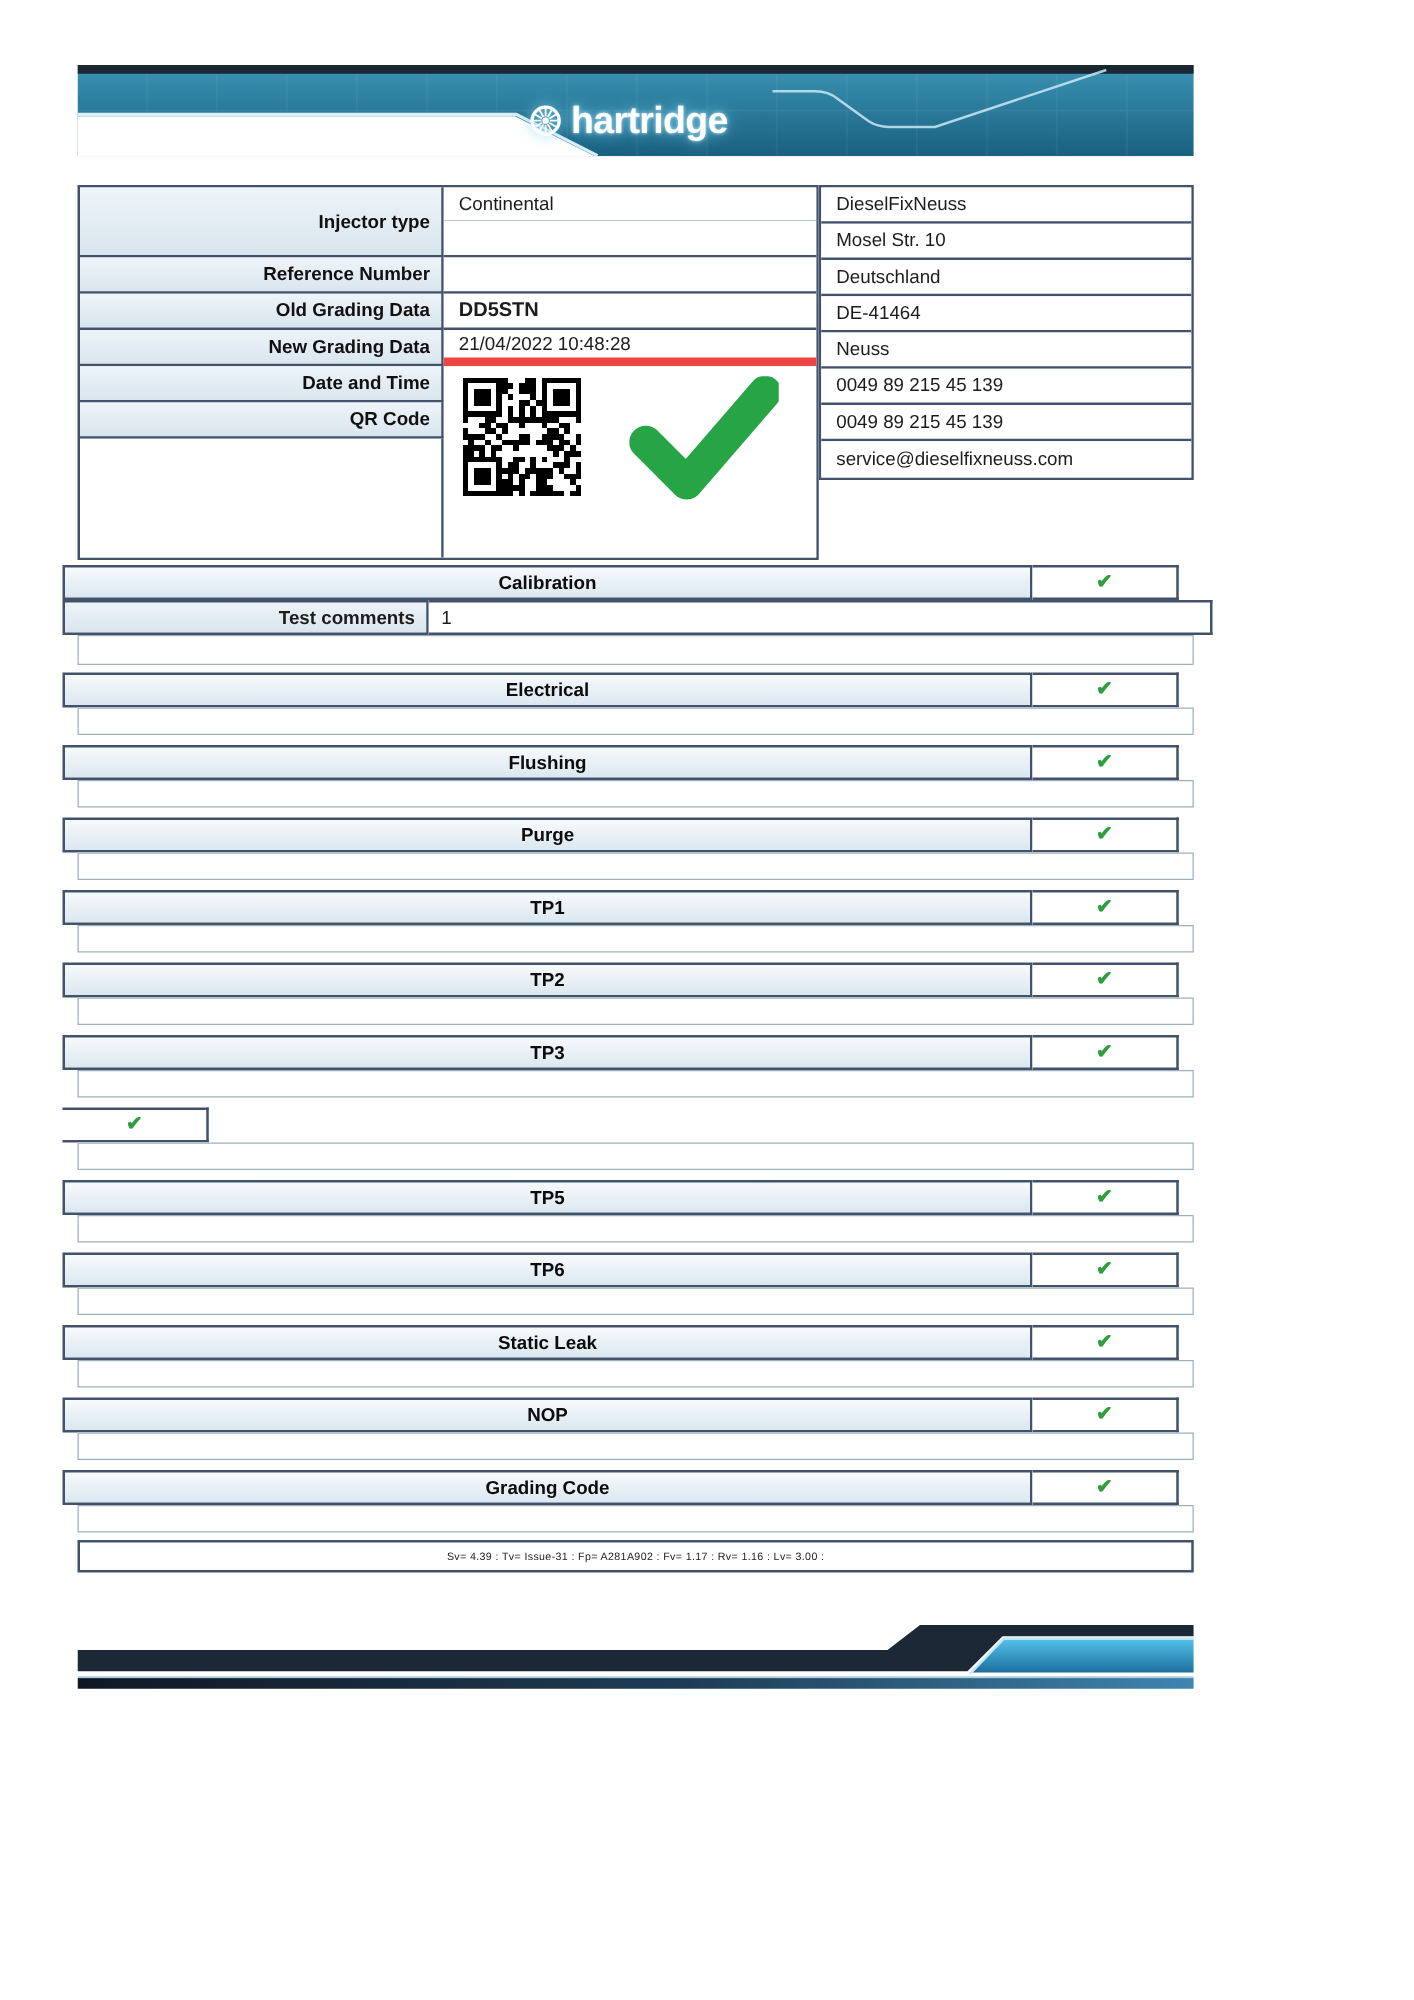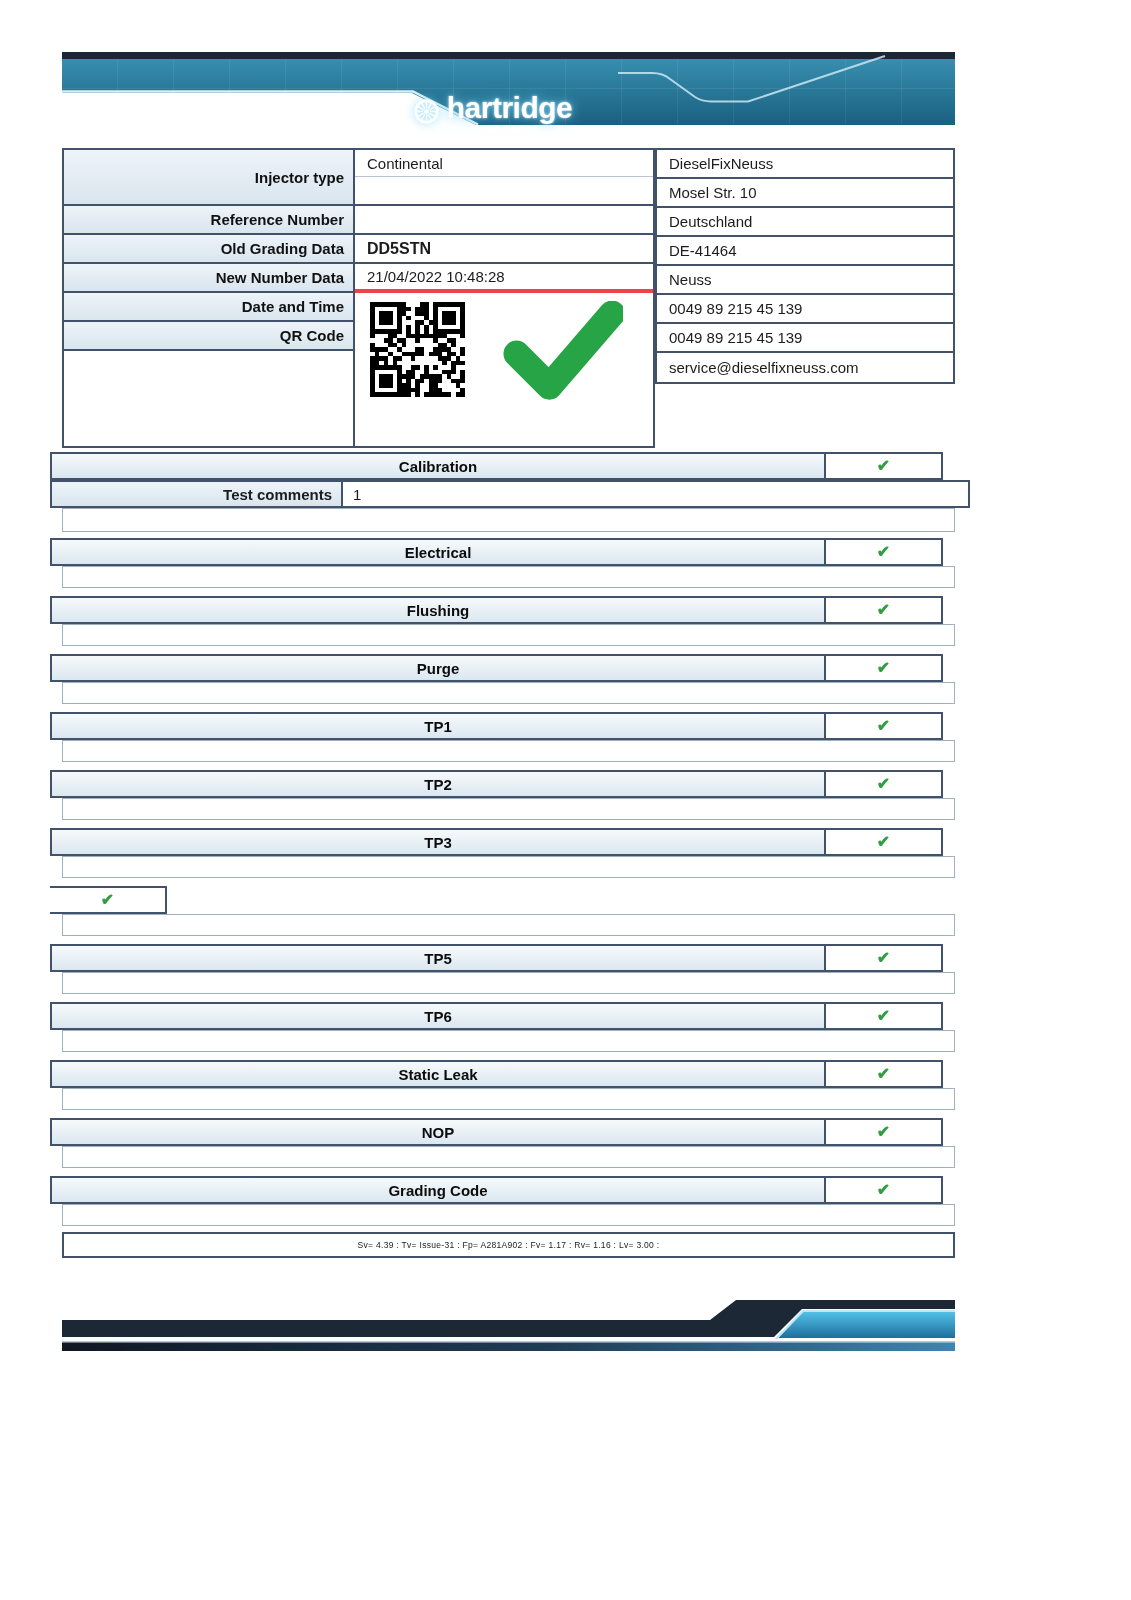--- a/index.html
+++ b/index.html
@@ -3,22 +3,22 @@
 <meta charset="utf-8">
 <title>Injector Test Report</title>
 <style>
   *{margin:0;padding:0;box-sizing:border-box}
   html,body{background:#ffffff}
   .page{position:relative;width:1131px;height:1600px;background:#fff;
         font-family:"Liberation Sans",sans-serif;color:#1c1c1c;overflow:hidden}
   .abs{position:absolute}
 
   
-  .logo-wrap{left:46px;top:52px;width:893px;height:73px;display:flex;
-             align-items:flex-end;justify-content:center;gap:7px;padding-top:16px;pointer-events:none}
+  .logo-wrap{left:56px;top:52px;width:893px;height:73px;display:flex;
+             align-items:center;justify-content:center;gap:7px;padding-top:16px;pointer-events:none}
   .logo-text{font-size:30px;font-weight:bold;color:#fff;letter-spacing:-.5px;
              text-shadow:0 0 12px rgba(120,210,245,.95),0 0 3px rgba(255,255,255,.85)}
   .logo-wheel{filter:drop-shadow(0 0 5px rgba(130,215,245,.9))}
 
   
   .it-main{left:0;top:0;width:593px;height:300px;border:2px solid #42526b;background:#fff}
   .lbl-cell{background:linear-gradient(#eef4f9,#d9e5ee);border-right:2px solid #42526b;
             border-bottom:2px solid #42526b;display:flex;align-items:center;justify-content:flex-end;
             padding-right:9px;font-weight:bold;font-size:15px;color:#111;width:291px}
   .lbl-fill{width:291px;border-right:2px solid #42526b;background:#fff;flex:1}
@@ -92,32 +92,32 @@
   </div>
 
   <div class="abs" style="left:62px;top:148px;width:743px;height:300px">
 
     <div class="abs it-main">
 
       <div class="abs" style="left:0;top:0;width:291px;height:296px;display:flex;flex-direction:column">
         <div class="lbl-cell" style="height:56px">Injector type</div>
         <div class="lbl-cell" style="height:29px">Reference Number</div>
         <div class="lbl-cell" style="height:29px">Old Grading Data</div>
-        <div class="lbl-cell" style="height:29px">New Number Data</div>
+        <div class="lbl-cell" style="height:29px">New Grading Data</div>
         <div class="lbl-cell" style="height:29px">Date and Time</div>
         <div class="lbl-cell" style="height:29px">QR Code</div>
         <div class="lbl-fill"></div>
       </div>
 
       <div class="abs" style="left:291px;top:0;width:298px;height:296px;display:flex;flex-direction:column">
         <div class="val-cell" style="height:27px;border-bottom:1px solid #b9c6d1">Continental</div>
         <div class="val-cell" style="height:29px;border-bottom:2px solid #42526b"></div>
         <div class="val-cell" style="height:29px;border-bottom:2px solid #42526b"></div>
         <div class="val-cell" style="height:29px;border-bottom:2px solid #42526b;font-weight:bold;font-size:16px">DD5STN</div>
-        <div class="val-cell" style="height:29px;border-bottom:4px solid #ef4444">21/04/2022 10:48:28</div>
+        <div class="val-cell" style="height:29px;border-bottom:7px solid #ef4444">21/04/2022 10:48:28</div>
 
         <div style="flex:1;position:relative;background:#fff">
           <div class="abs" style="left:15px;top:9px;width:95px;height:95px"><svg width="95" height="95" viewBox="0 0 21 21" shape-rendering="crispEdges">
                 <rect width="21" height="21" fill="#fff"></rect>
                 <rect x="0" y="0" width="7" height="7" fill="#000"></rect>
                 <rect x="1" y="1" width="5" height="5" fill="#fff"></rect>
                 <rect x="2" y="2" width="3" height="3" fill="#000"></rect>
                 <rect x="14" y="0" width="7" height="7" fill="#000"></rect>
                 <rect x="15" y="1" width="5" height="5" fill="#fff"></rect>
                 <rect x="16" y="2" width="3" height="3" fill="#000"></rect>

